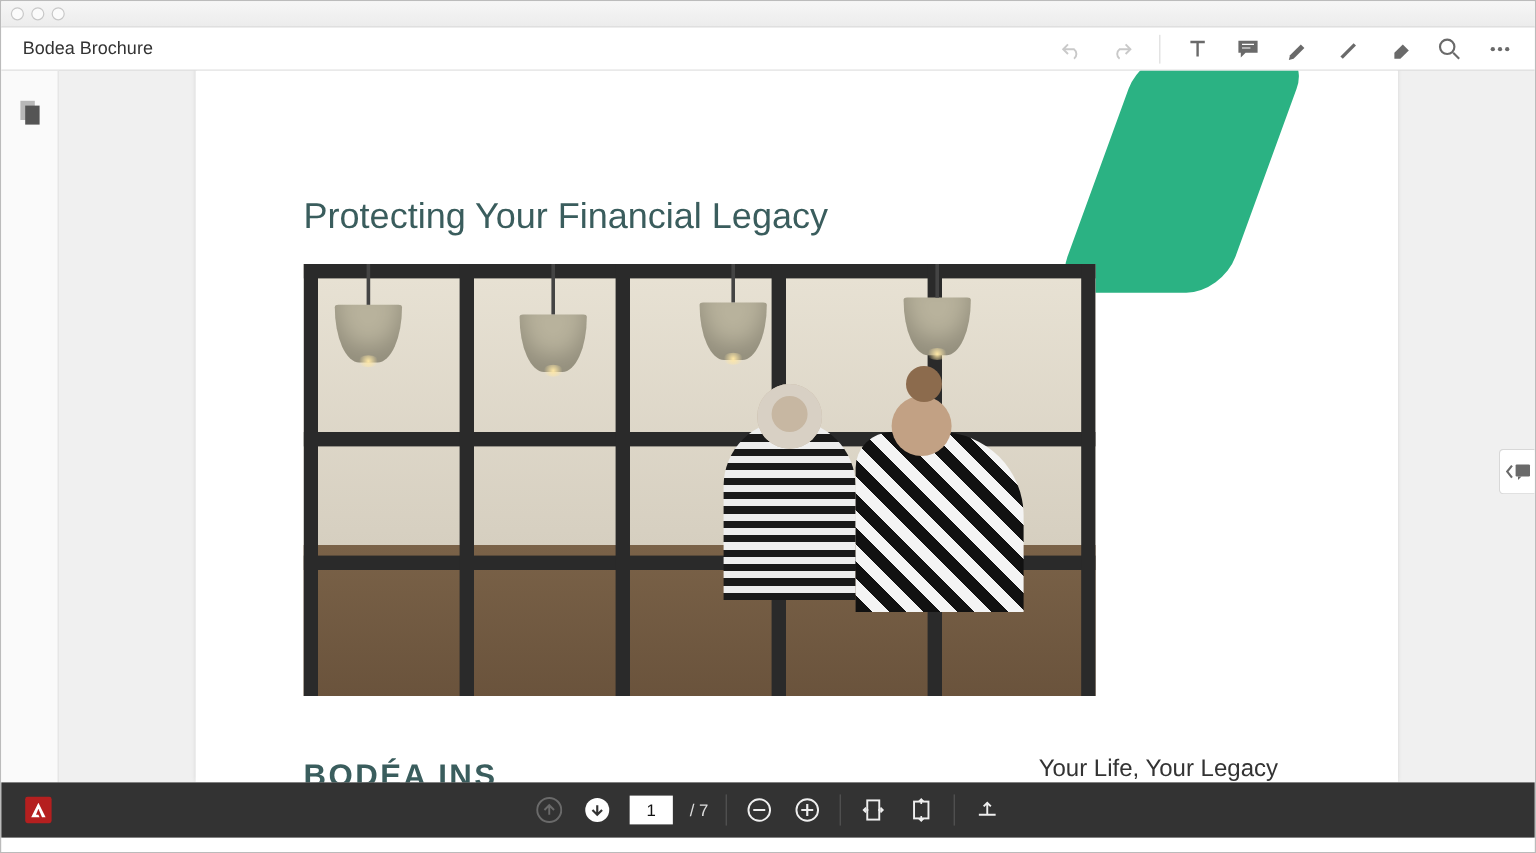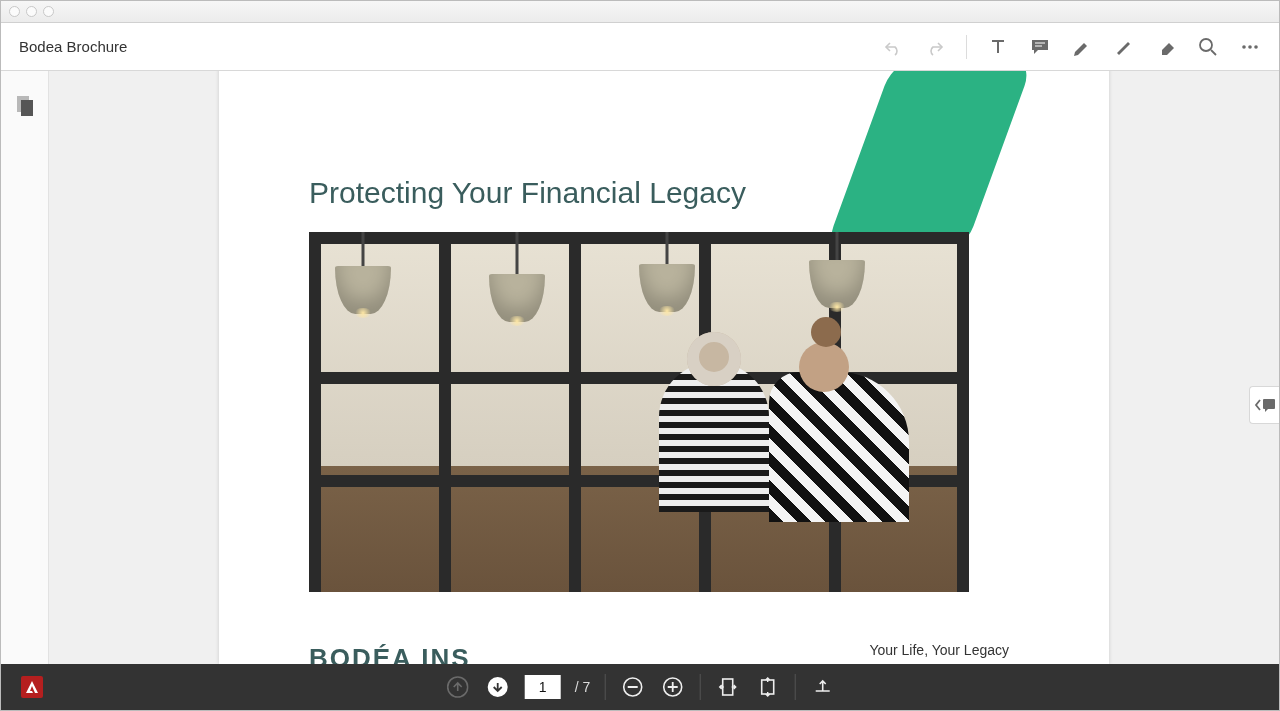--- a/index.html
+++ b/index.html
@@ -18,21 +18,21 @@
   display: flex;
   align-items: center;
   padding-left: 8px;
   gap: 6px;
 }
 .traffic-dot {
   width: 11px; height: 11px; border-radius: 50%;
   border: 1px solid #c8c8c8; background: #fbfbfb;
 }
 .topbar {
-  height: 48px;
+  height: 36px;
   display: flex;
   align-items: center;
   justify-content: space-between;
   padding: 0 18px;
   border-bottom: 1px solid #d8d8d8;
   background: #fff;
 }
 .topbar .title {
   font-size: 15px;
   color: #333;
@@ -65,21 +65,21 @@
   display: flex; align-items: center; justify-content: center;
 }
 .canvas {
   flex: 1;
   display: flex;
   justify-content: center;
   overflow: hidden;
   position: relative;
 }
 .page {
-  width: 890px;
+  width: 1002px;
   background: #fff;
   box-shadow: 0 0 4px rgba(0,0,0,0.15);
   position: relative;
   margin-top: -5px;
   padding: 0 90px;
 }
 .right-tab {
   position: absolute;
   right: 0;
   top: 315px;
@@ -154,21 +154,21 @@
   content: ""; position: absolute; top: -30px; left: 30px;
   width: 50px; height: 50px; border-radius: 50%; background: #c2a184;
 }
 .p2::after {
   content: ""; position: absolute; top: -55px; left: 42px;
   width: 30px; height: 30px; border-radius: 50%; background: #8c6b4d;
 }
 .tagline {
   margin-top: 50px;
   text-align: right;
-  font-size: 14px;
+  font-size: 20px;
   font-family: Arial, sans-serif;
   color: #333;
   padding-right: 10px;
 }
 .logo {
   position: absolute;
   left: 90px;
   bottom: -10px;
   font-size: 26px;
   font-weight: 800;

